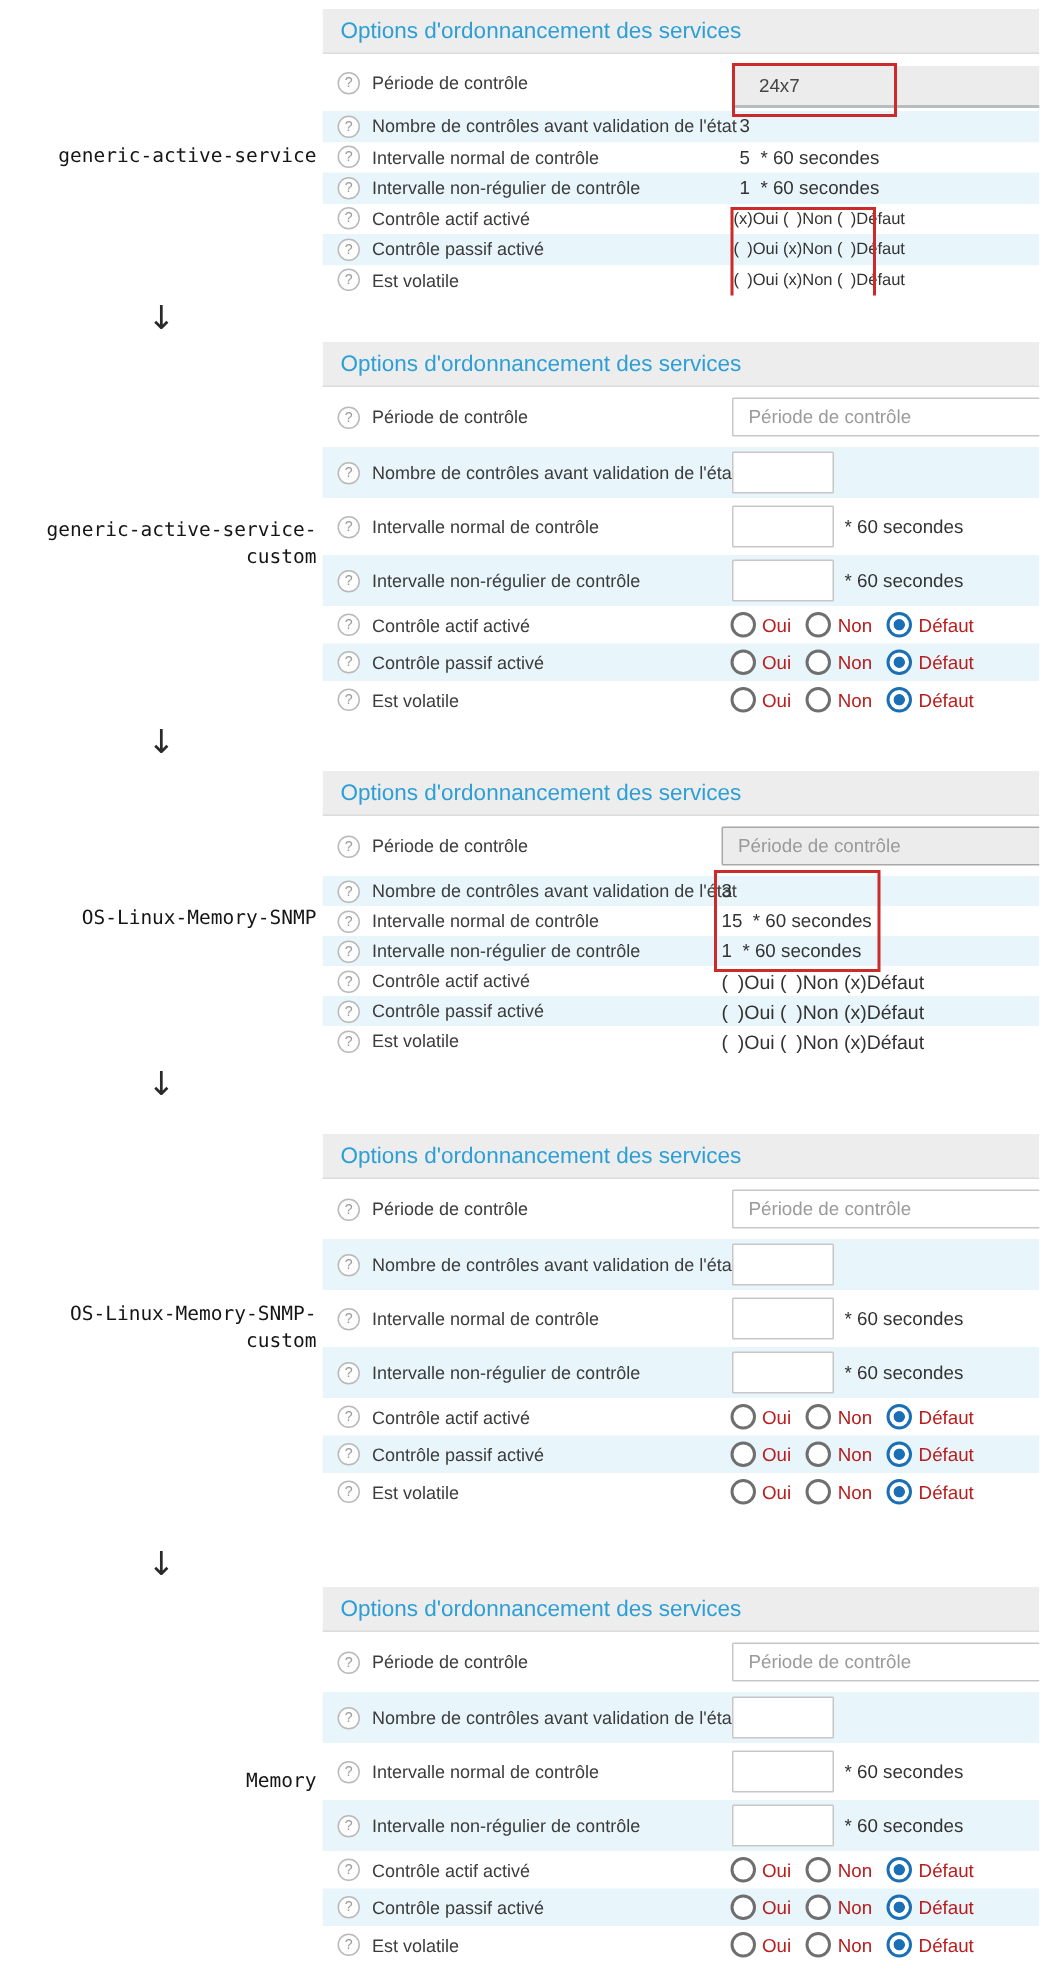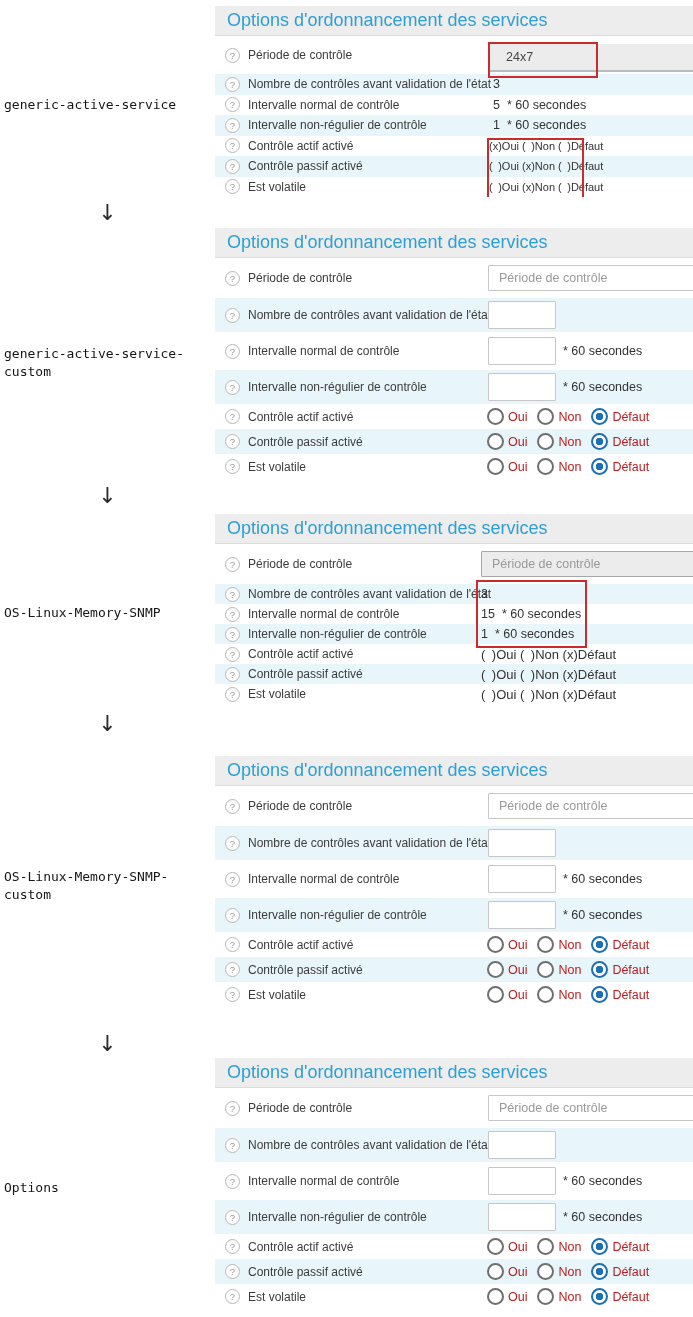--- a/index.html
+++ b/index.html
@@ -1,27 +1,27 @@
 <!DOCTYPE html>
 <html><head>
 <meta charset="utf-8">
 <style>
   html,body{margin:0;padding:0;background:#fff;}
   body{width:693px;height:1317px;position:relative;font-family:"Liberation Sans",sans-serif;overflow:hidden;}
 
   
   .side-label{position:absolute;left:0;width:215px;box-sizing:border-box;padding:0 4px;
-    text-align:left;font-family:"DejaVu Sans Mono",monospace;font-size:13px;line-height:18px;color:#151515;}
+    text-align:right;font-family:"DejaVu Sans Mono",monospace;font-size:13px;line-height:18px;color:#151515;}
   .arrow{position:absolute;left:0;width:215px;text-align:center;font-size:22px;line-height:22px;color:#2a2a2a;
     font-family:"DejaVu Sans",sans-serif;}
 
   
   .panel{position:absolute;left:215px;width:478px;overflow:hidden;background:#fff;}
   .panel-header{height:30px;background:#ededed;border-bottom:1px solid #dcdcdc;box-sizing:border-box;
-    display:flex;align-items:center;padding-left:12px;color:#2d9fd6;font-size:18px;}
+    display:flex;align-items:center;padding-left:12px;color:#2d9fd6;font-size:15px;}
   .row{position:relative;display:flex;align-items:center;padding-left:10px;box-sizing:border-box;background:#fff;}
   .row.alt{background:#e8f5fb;}
   .row .lbl{font-size:12px;color:#3c3c3c;white-space:nowrap;}
   .help{width:13px;height:13px;min-width:13px;border:1px solid #b9b9b9;border-radius:50%;margin-right:8px;
     display:flex;align-items:center;justify-content:center;font-size:9.5px;color:#9a9a9a;background:#fdfdfd;}
 
   
   .val{position:absolute;font-size:12.5px;color:#333;white-space:pre;}
   .p1 .val{left:278px;}
   .p3 .val{left:266px;}
@@ -72,21 +72,21 @@
 <body>
 
 <div class="side-label" style="top:96px">generic-active-service</div>
 <div class="arrow" style="top:202px">↓</div>
 <div class="side-label" style="top:345px">generic-active-service-custom</div>
 <div class="arrow" style="top:485px">↓</div>
 <div class="side-label" style="top:604px">OS-Linux-Memory-SNMP</div>
 <div class="arrow" style="top:713px">↓</div>
 <div class="side-label" style="top:868px">OS-Linux-Memory-SNMP-custom</div>
 <div class="arrow" style="top:1033px">↓</div>
-<div class="side-label" style="top:1179px">Options</div>
+<div class="side-label" style="top:1179px">Memory</div>
 
 <div class="panel p1" style="top:6px;height:191px">
   <div class="panel-header">Options d'ordonnancement des services</div>
   <div class="row r-periode">
     <span class="help">?</span>
     <span class="lbl">Période de contrôle</span>
     <div class="gray-field">
         <span>24x7</span>
       </div>
   </div>

